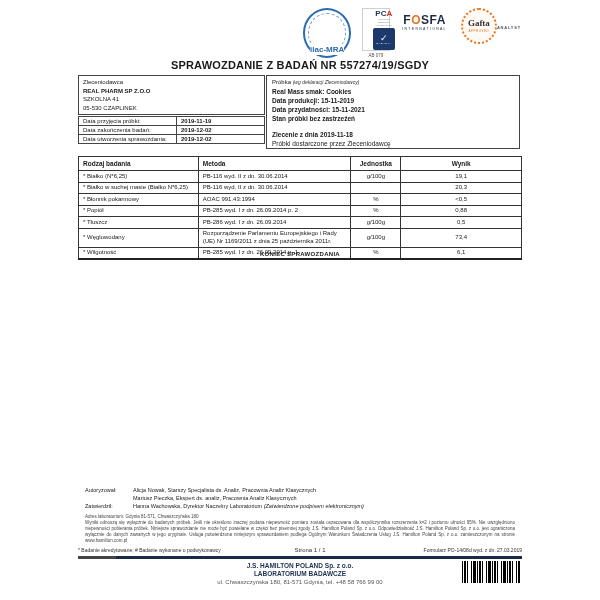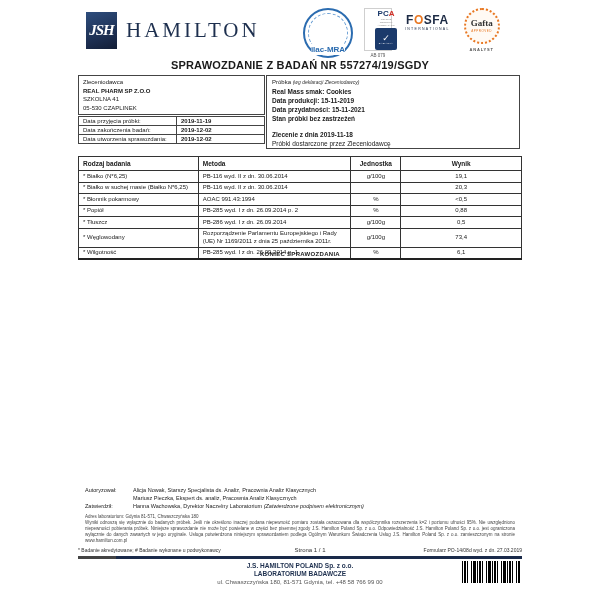--- a/index.html
+++ b/index.html
@@ -21,21 +21,21 @@
   .pca-word .pc { color:#1b3a6b; } .pca-word .a { color:#d03027; }
   .pca-lines { font-size:2.5px; color:#8a8a8a; line-height:3px; text-align:center; }
   .pca-block { margin-top:1px; width:22px; height:22px; background:#1b3a6b; border-radius:2px; color:#fff; display:flex; flex-direction:column; align-items:center; justify-content:center; font-size:7px; }
   .pca-block .bird { font-size:9px; line-height:8px; }
   .pca-block .lbl { font-size:2.5px; letter-spacing:0.5px; }
   .pca-ab { font-size:4.5px; color:#555; margin-top:2px; }
   .badge-fosfa { margin-left:12px; margin-top:6px; display:flex; flex-direction:column; align-items:center; }
   .fosfa-word { font-size:12px; font-weight:bold; color:#1d2b45; letter-spacing:0.5px; line-height:12px; }
   .fosfa-word .o { color:#e87722; }
   .fosfa-sub { font-size:3.5px; letter-spacing:1.3px; color:#1d2b45; margin-top:1px; }
-  .badge-gafta { margin-left:14px; display:flex; flex-direction:column; align-items:center; }
+  .badge-gafta { margin-left:14px; display:flex; align-items:center; }
   .gafta-circle { width:36px; height:36px; border-radius:50%; border:2px dotted #e87722; background:#fffaf4; display:flex; flex-direction:column; align-items:center; justify-content:center; }
   .gafta-name { font-family:"Liberation Serif", serif; font-size:9px; font-weight:bold; color:#333; line-height:9px; }
   .gafta-approved { font-size:3px; letter-spacing:0.5px; color:#e87722; margin-top:1px; }
   .gafta-analyst { font-size:4px; letter-spacing:0.8px; color:#555; font-weight:bold; margin-top:3px; }
 
   .report-title { position:absolute; left:78px; top:59px; width:444px; text-align:center; font-size:11px; font-weight:bold; letter-spacing:0.2px; }
 
   
   .client-box { position:absolute; left:78px; top:75px; width:187px; height:40px; border:1px solid #444; padding:2px 4px; font-size:6px; line-height:8.5px; }
   .client-name { font-weight:bold; }
@@ -79,26 +79,20 @@
   .company-name { font-size:6.5px; font-weight:bold; color:#1d2f4e; }
   .company-lab { font-size:6.5px; font-weight:bold; color:#1d2f4e; }
   .company-addr { font-size:6px; color:#555; }
   .barcode { position:absolute; left:462px; top:561px; width:58px; height:22px; background:repeating-linear-gradient(90deg,#000 0 1px,#fff 1px 2px,#000 2px 4px,#fff 4px 5px,#000 5px 6px,#fff 6px 9px,#000 9px 10px,#fff 10px 11px,#000 11px 14px,#fff 14px 15px); }
 </style>
 </head>
 <body>
 
 <div class="page">
 
-  <div class="logo-wrap">
-    <div class="logo-square">
-        <span>JSH</span>
-      </div>
-    <div class="brand-text">HAMILTON</div>
-  </div>
 
   <div class="badges">
     <div class="badge-ilac">
       <span class="ilac-text">ilac-MRA</span>
     </div>
     <div class="badge-pca">
       <div class="pca-card">
         <div class="pca-word"><span class="pc">PC</span><span class="a">A</span></div>
         <div class="pca-lines">POLSKIE CENTRUM AKREDYTACJI</div>
         <div class="pca-block">

